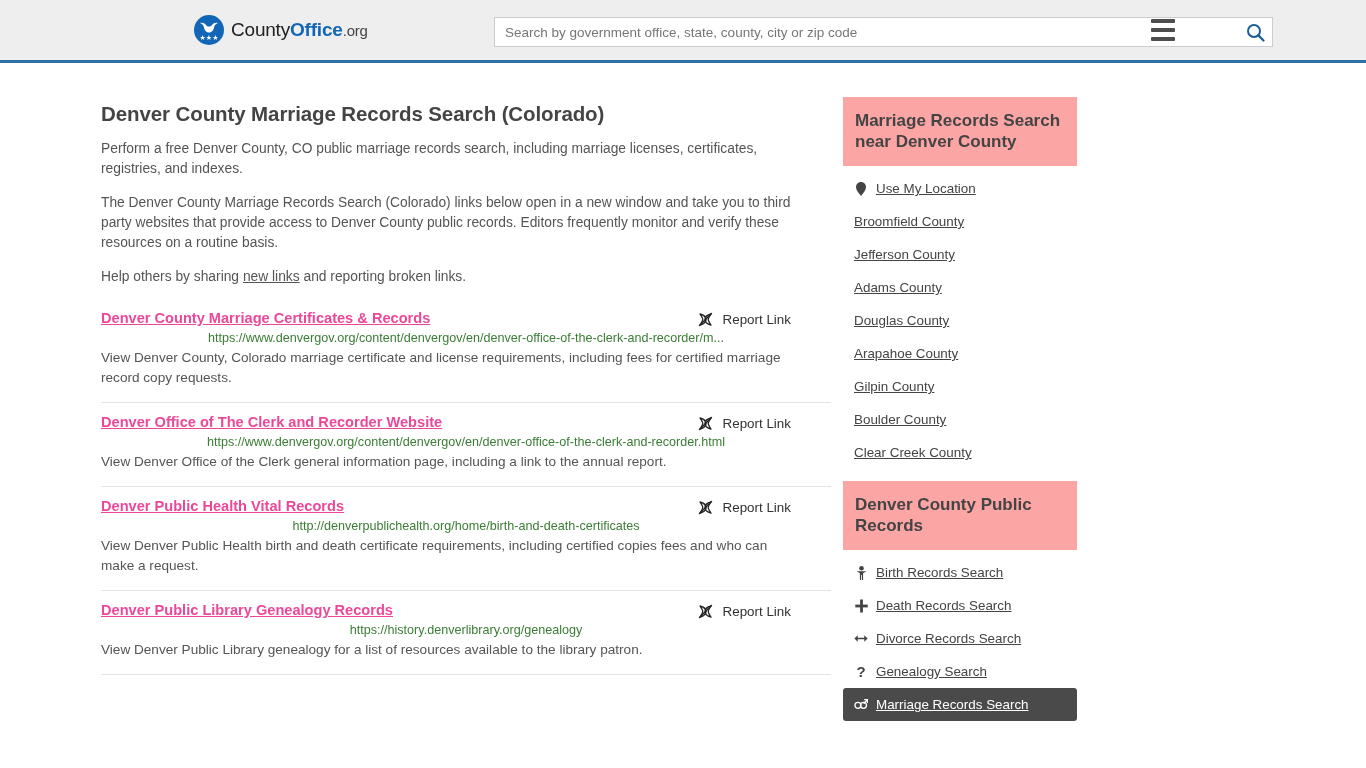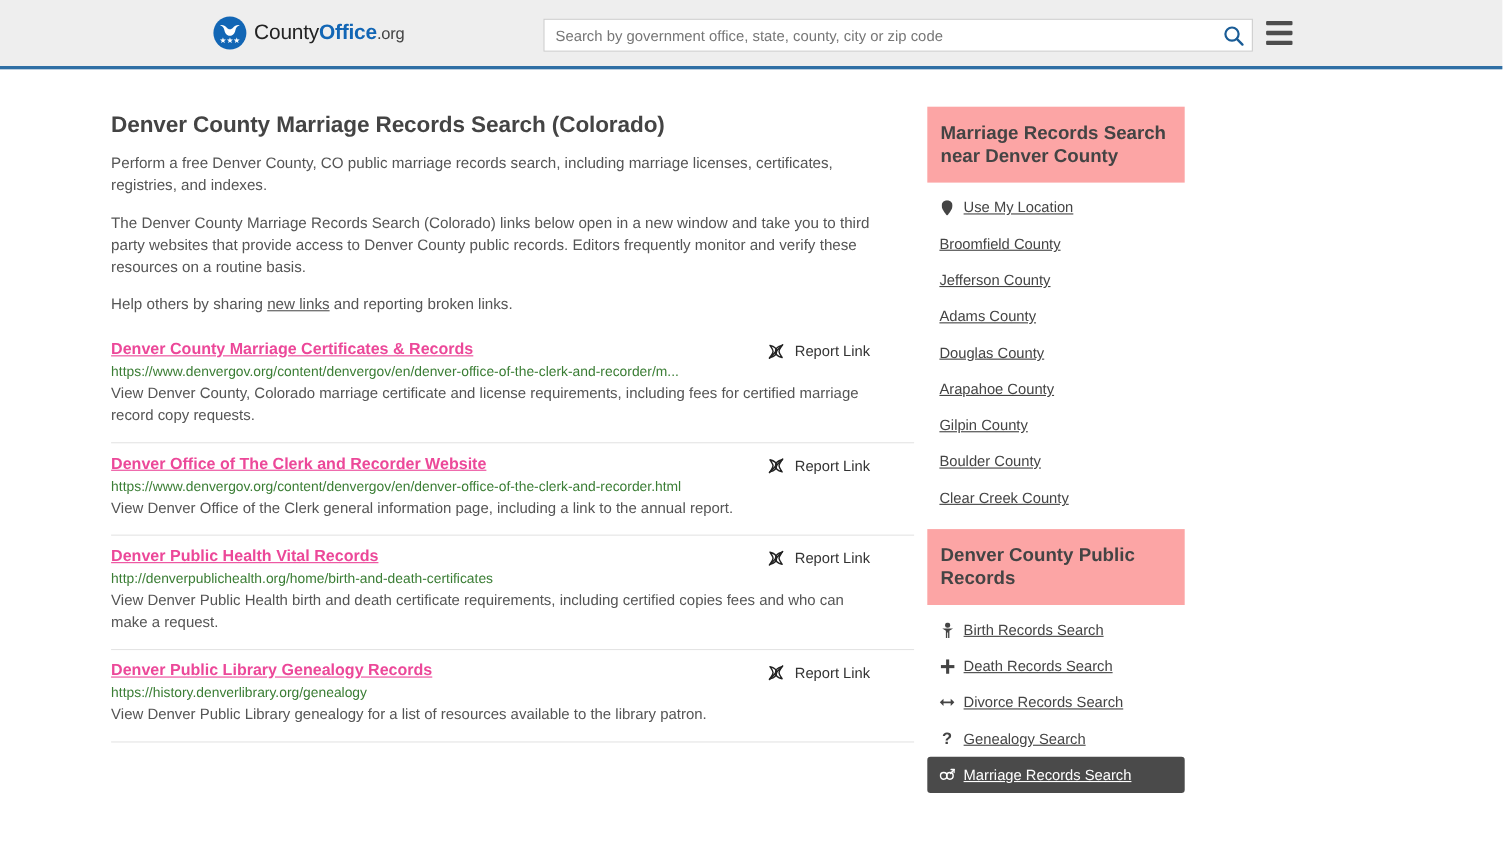--- a/index.html
+++ b/index.html
@@ -50,21 +50,21 @@
     white-space: nowrap;
     text-align: right;
   }
   .logo-text .b { color: #1266b5; font-weight: bold; }
   .logo-text .n { font-weight: normal; }
   .logo-text .org { font-size: 15px; color: #444; }
 
   .search-wrap {
     position: absolute;
     left: 494px; top: 17px;
-    width: 645px; height: 30px;
+    width: 779px; height: 30px;
     background: #ffffff;
     border: 1px solid #cccccc;
     display: flex;
     align-items: center;
   }
   .search-input {
     flex: 1;
     border: none; outline: none;
     font-family: "Liberation Sans", sans-serif;
     font-size: 13.5px;
@@ -154,20 +154,21 @@
     text-decoration: underline;
     display: inline-block;
     margin: 0 0 5px 0;
     cursor: pointer;
   }
   .result-url {
     font-size: 12.6px;
     color: #3a7d34;
     margin: 0 0 3px 0;
     word-break: break-all;
+    text-align: center;
   }
   .result-desc {
     font-size: 13.6px;
     line-height: 20px;
     color: #555555;
     margin: 0;
     max-width: 700px;
   }
   .report-link {
     position: absolute;

